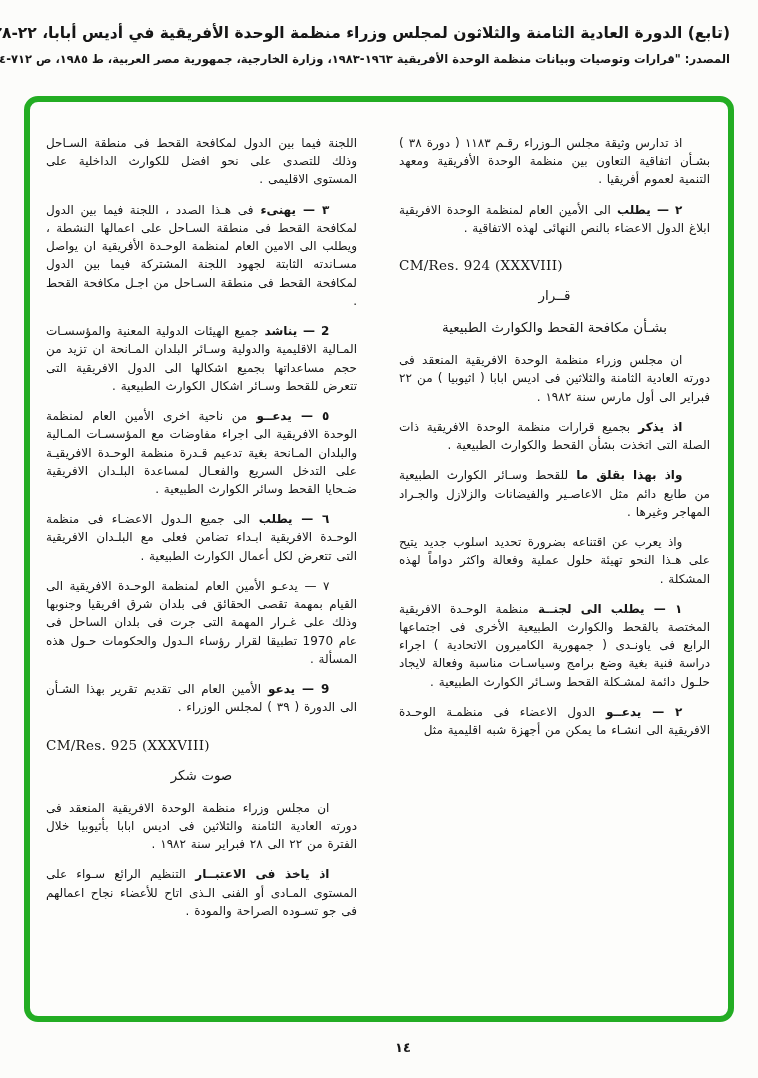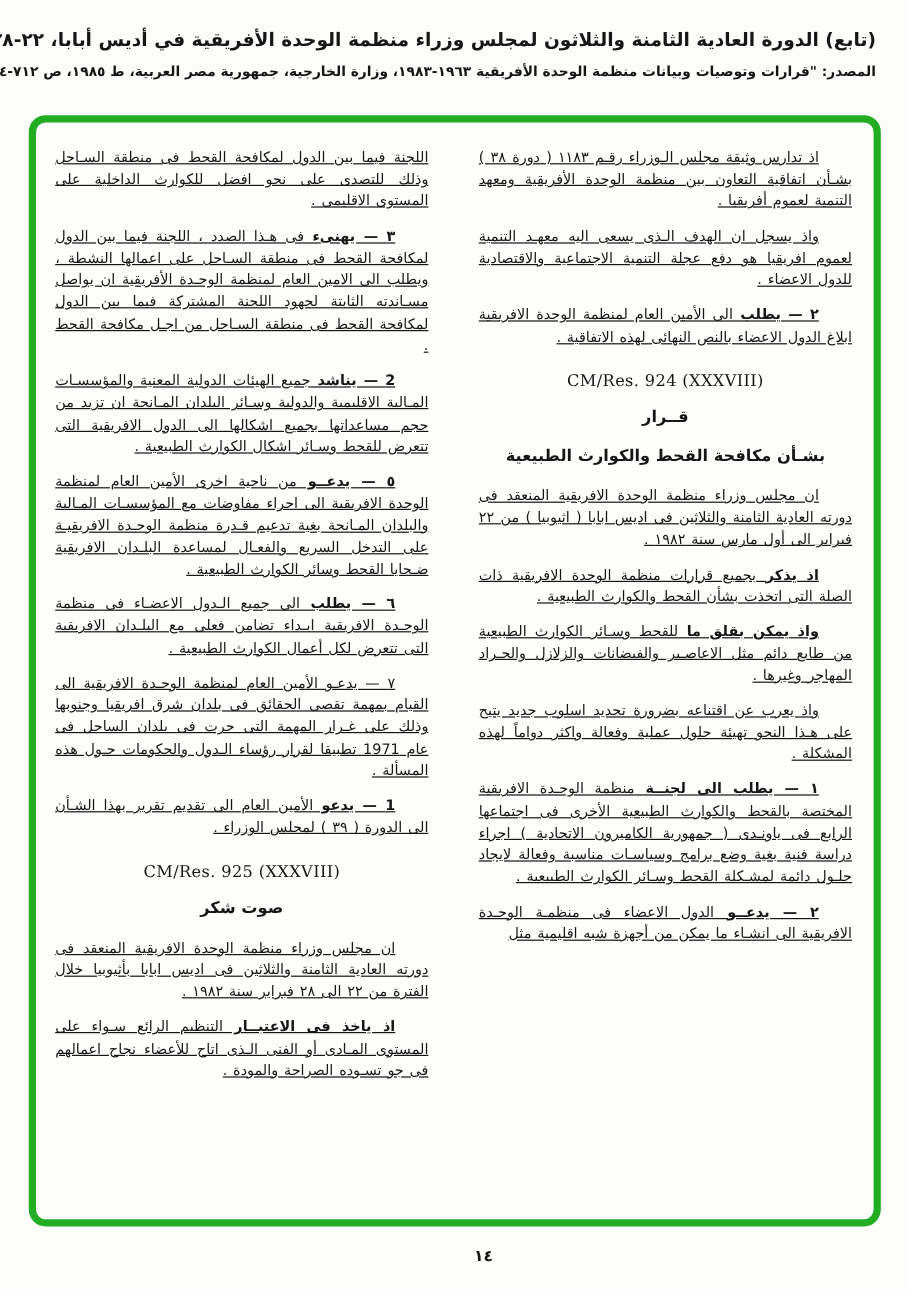--- a/index.html
+++ b/index.html
@@ -34,41 +34,40 @@
     background:#fdfdfb;
   }
   .cols{
     direction:rtl;
     display:flex;
     gap:42px;
     height:100%;
   }
   .col{flex:1 1 0;min-width:0;}
   .para{
-    margin:0 0 11px 0;
+    margin:12px 0 11px 0;
     font-size:12px;
     line-height:1.52;
     text-align:justify;
     text-indent:2.3em;
     word-spacing:1px;
-    text-decoration:underline;
   }
   .para.noindent{text-indent:0;}
   .para strong{font-weight:bold;}
   .ref{
     direction:ltr;
-    text-align:center;
+    text-align:left;
     font-family:"DejaVu Serif", serif;
     font-size:13.5px;
     margin:20px 0 14px 0;
     letter-spacing:.3px;
   }
   .heading{
     text-align:center;
-    font-weight:bold;
+    font-weight:normal;
     font-size:13.5px;
     margin:8px 0 16px 0;
   }
   .page-number{
     position:absolute;
     left:0;right:0;
     top:1040px;
     text-align:center;
     font-size:13px;
     font-weight:bold;
@@ -81,40 +80,39 @@
 
 <div class="page-header">
   <div class="hdr-line1">(تابع) الدورة العادية الثامنة والثلاثون لمجلس وزراء منظمة الوحدة الأفريقية في أديس أبابا، ٢٢-٢٨ فبراير ١٩٨٢</div>
   <div class="hdr-line2">المصدر: "قرارات وتوصيات وبيانات منظمة الوحدة الأفريقية ١٩٦٣-١٩٨٣، وزارة الخارجية، جمهورية مصر العربية، ط ١٩٨٥، ص ٧١٢-٧٢٤"</div>
 </div>
 
 <div class="content-box" style="border-color: rgb(35, 173, 35);">
   <div class="cols">
     <div class="col">
         <p class="para">اذ تدارس وثيقة مجلس الـوزراء رقـم ١١٨٣ ( دورة ٣٨ ) بشـأن اتفاقية التعاون بين منظمة الوحدة الأفريقية ومعهد التنمية لعموم أفريقيا .</p>
-        <p class="para">واذ يسجل ان الهدف الـذى يسعى اليه معهـد التنمية لعموم افريقيا هو دفع عجلة التنمية الاجتماعية والاقتصادية للدول الاعضاء .</p>
         <p class="para"><strong>٢ — يطلب </strong>الى الأمين العام لمنظمة الوحدة الافريقية ابلاغ الدول الاعضاء بالنص النهائى لهذه الاتفاقية .</p>
         <div class="ref">CM/Res. 924 (XXXVIII)</div>
         <div class="heading">قــرار</div>
         <div class="heading">بشـأن مكافحة القحط والكوارث الطبيعية</div>
         <p class="para">ان مجلس وزراء منظمة الوحدة الافريقية المنعقد فى دورته العادية الثامنة والثلاثين فى اديس ابابا ( اثيوبيا ) من ٢٢ فبراير الى أول مارس سنة ١٩٨٢ .</p>
         <p class="para"><strong>اذ يذكر </strong>بجميع قرارات منظمة الوحدة الافريقية ذات الصلة التى اتخذت بشأن القحط والكوارث الطبيعية .</p>
-        <p class="para"><strong>واذ يمكن بقلق ما </strong>للقحط وسـائر الكوارث الطبيعية من طابع دائم مثل الاعاصـير والفيضانات والزلازل والجـراد المهاجر وغيرها .</p>
+        <p class="para"><strong>واذ بهذا بقلق ما </strong>للقحط وسـائر الكوارث الطبيعية من طابع دائم مثل الاعاصـير والفيضانات والزلازل والجـراد المهاجر وغيرها .</p>
         <p class="para">واذ يعرب عن اقتناعه بضرورة تحديد اسلوب جديد يتيح على هـذا النحو تهيئة حلول عملية وفعالة واكثر دواماً لهذه المشكلة .</p>
         <p class="para"><strong>١ — يطلب الى لجنــة </strong>منظمة الوحـدة الافريقية المختصة بالقحط والكوارث الطبيعية الأخرى فى اجتماعها الرابع فى ياونـدى ( جمهورية الكاميرون الاتحادية ) اجراء دراسة فنية بغية وضع برامج وسياسـات مناسبة وفعالة لايجاد حلـول دائمة لمشـكلة القحط وسـائر الكوارث الطبيعية .</p>
         <p class="para"><strong>٢ — يدعــو </strong>الدول الاعضاء فى منظمـة الوحـدة الافريقية الى انشـاء ما يمكن من أجهزة شبه اقليمية مثل</p>
       </div>
     <div class="col">
         <p class="para noindent">اللجنة فيما بين الدول لمكافحة القحط فى منطقة السـاحل وذلك للتصدى على نحو افضل للكوارث الداخلية على المستوى الاقليمى .</p>
         <p class="para"><strong>٣ — يهنىء </strong>فى هـذا الصدد ، اللجنة فيما بين الدول لمكافحة القحط فى منطقة السـاحل على اعمالها النشطة ، ويطلب الى الامين العام لمنظمة الوحـدة الأفريقية ان يواصل مسـاندته الثابتة لجهود اللجنة المشتركة فيما بين الدول لمكافحة القحط فى منطقة السـاحل من اجـل مكافحة القحط .</p>
         <p class="para"><strong>2 — يناشد </strong>جميع الهيئات الدولية المعنية والمؤسسـات المـالية الاقليمية والدولية وسـائر البلدان المـانحة ان تزيد من حجم مساعداتها بجميع اشكالها الى الدول الافريقية التى تتعرض للقحط وسـائر اشكال الكوارث الطبيعية .</p>
         <p class="para"><strong>٥ — يدعــو </strong>من ناحية اخرى الأمين العام لمنظمة الوحدة الافريقية الى اجراء مفاوضات مع المؤسسـات المـالية والبلدان المـانحة بغية تدعيم قـدرة منظمة الوحـدة الافريقيـة على التدخل السريع والفعـال لمساعدة البلـدان الافريقية ضـحايا القحط وسائر الكوارث الطبيعية .</p>
         <p class="para"><strong>٦ — يطلب </strong>الى جميع الـدول الاعضـاء فى منظمة الوحـدة الافريقية ابـداء تضامن فعلى مع البلـدان الافريقية التى تتعرض لكل أعمال الكوارث الطبيعية .</p>
-        <p class="para">٧ — يدعـو الأمين العام لمنظمة الوحـدة الافريقية الى القيام بمهمة تقصى الحقائق فى بلدان شرق افريقيا وجنوبها وذلك على غـرار المهمة التى جرت فى بلدان الساحل فى عام 1971 تطبيقا لقرار رؤساء الـدول والحكومات حـول هذه المسألة .</p>
-        <p class="para"><strong>1 — يدعو </strong>الأمين العام الى تقديم تقرير بهذا الشـأن الى الدورة ( ٣٩ ) لمجلس الوزراء .</p>
+        <p class="para">٧ — يدعـو الأمين العام لمنظمة الوحـدة الافريقية الى القيام بمهمة تقصى الحقائق فى بلدان شرق افريقيا وجنوبها وذلك على غـرار المهمة التى جرت فى بلدان الساحل فى عام 1970 تطبيقا لقرار رؤساء الـدول والحكومات حـول هذه المسألة .</p>
+        <p class="para"><strong>9 — يدعو </strong>الأمين العام الى تقديم تقرير بهذا الشـأن الى الدورة ( ٣٩ ) لمجلس الوزراء .</p>
         <div class="ref">CM/Res. 925 (XXXVIII)</div>
         <div class="heading">صوت شكر</div>
         <p class="para">ان مجلس وزراء منظمة الوحدة الافريقية المنعقد فى دورته العادية الثامنة والثلاثين فى اديس ابابا بأثيوبيا خلال الفترة من ٢٢ الى ٢٨ فبراير سنة ١٩٨٢ .</p>
         <p class="para"><strong>اذ ياخذ فى الاعتبــار </strong>التنظيم الرائع سـواء على المستوى المـادى أو الفنى الـذى اتاح للأعضاء نجاح اعمالهم فى جو تسـوده الصراحة والمودة .</p>
       </div>
   </div>
 </div>
 
 <div class="page-number">١٤</div>
 

